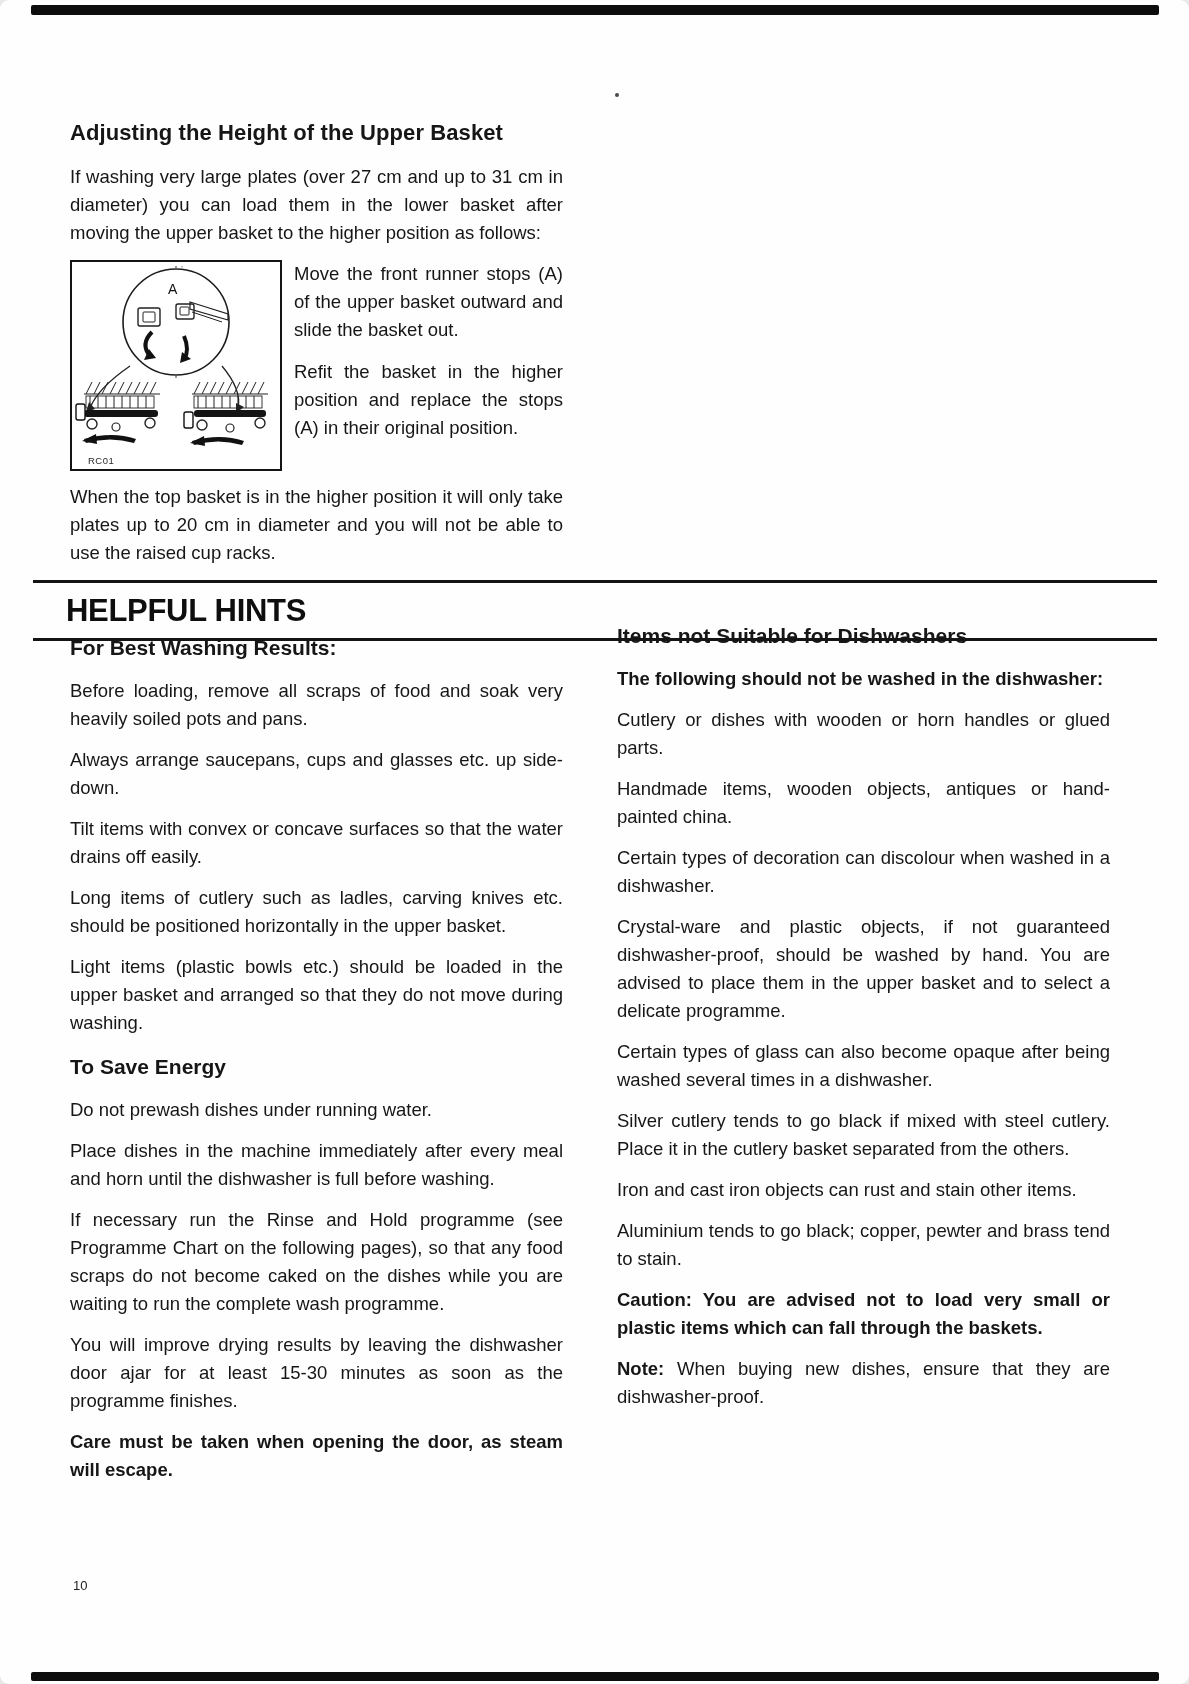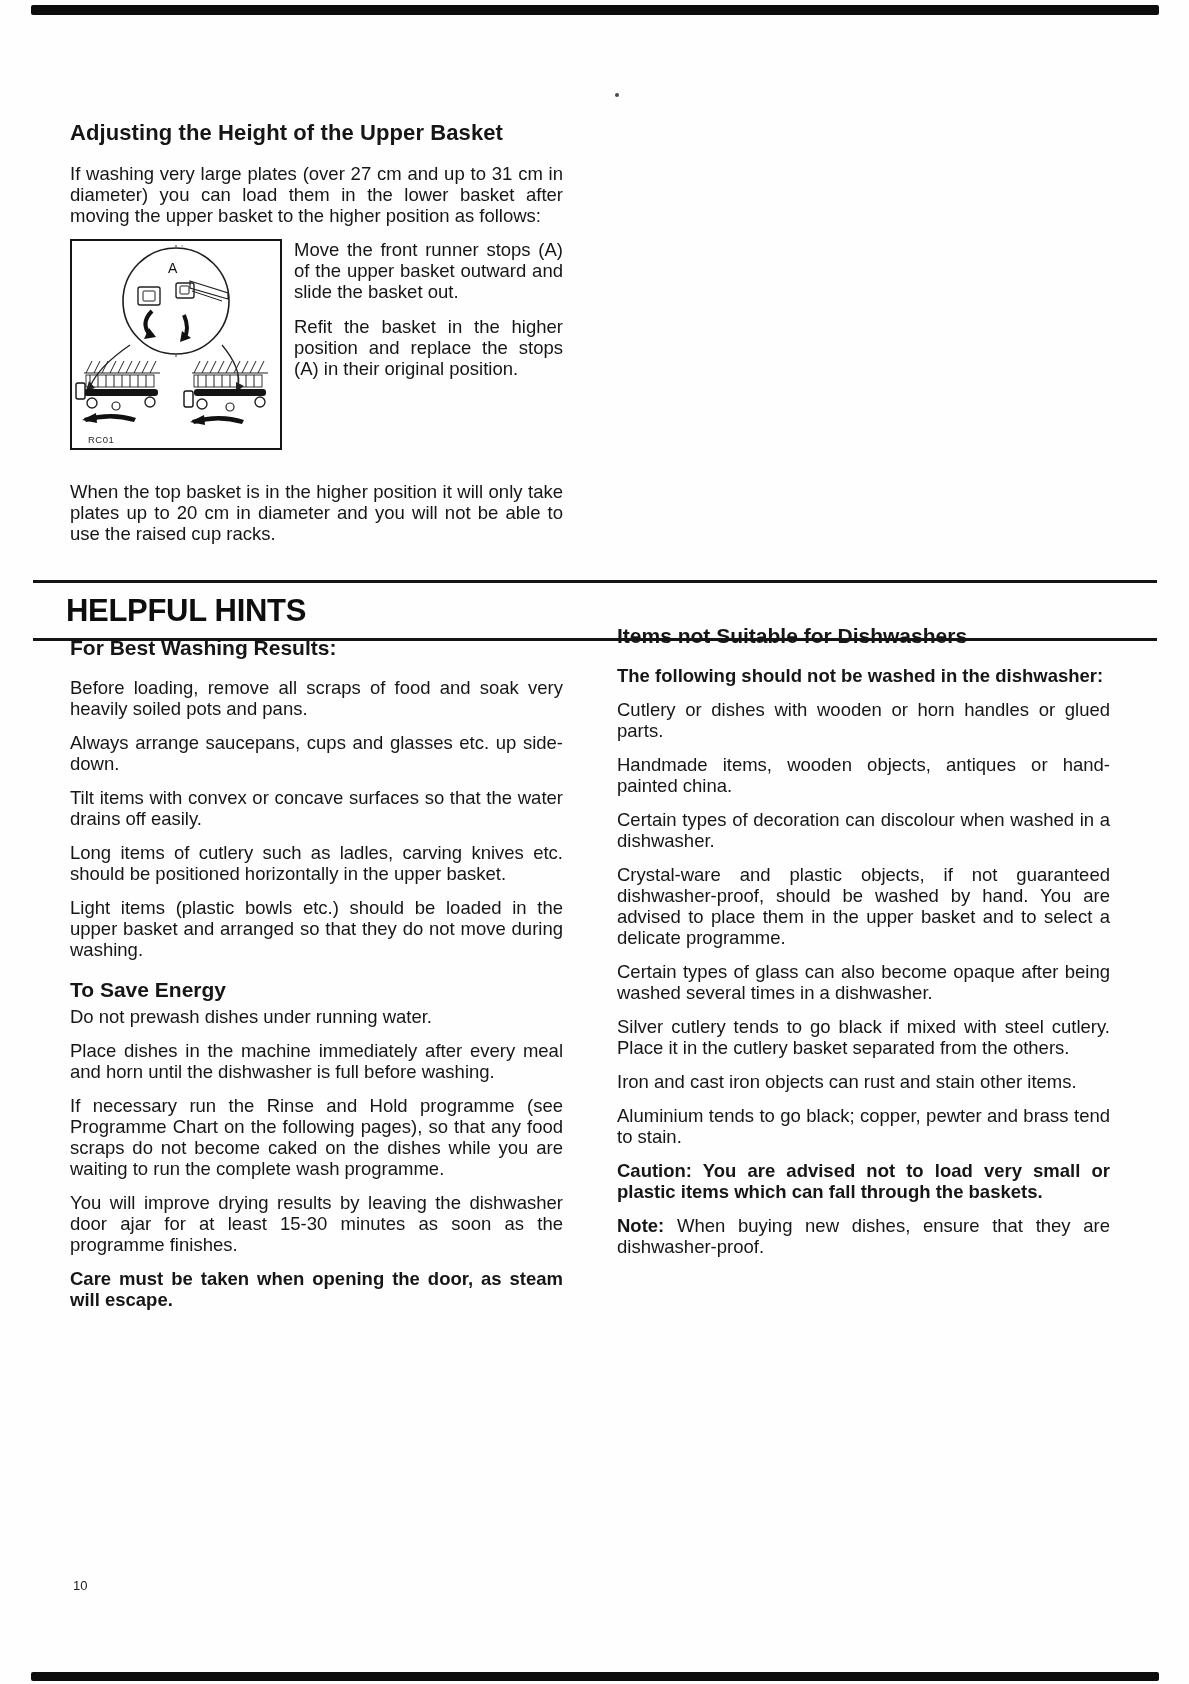--- a/index.html
+++ b/index.html
@@ -5,62 +5,63 @@
   * { margin:0; padding:0; box-sizing:border-box; }
   html,body { background:#e8e8e8; }
   .page {
     position:relative;
     width:1189px; height:1684px;
     background:#fefefe;
     font-family:"Liberation Sans","DejaVu Sans",sans-serif;
     color:#161616;
     overflow:hidden;
     margin:0 auto;
+    border-radius:9px;
   }
   .scan-bar { position:absolute; background:#0d0d0d; border-radius:2px; }
   .scan-bar.top { left:31px; top:5px; width:1128px; height:10px; }
   .scan-bar.bottom { left:31px; top:1672px; width:1128px; height:9px; }
   .stray-dot { position:absolute; left:615px; top:93px; width:4px; height:4px; background:#4a4a4a; border-radius:50%; }
 
   .sec-title { font-size:22px; font-weight:bold; letter-spacing:0.1px; }
-  .body-text, p.doc { font-size:18.5px; line-height:21px; text-align:justify; }
+  .body-text, p.doc { font-size:18.5px; line-height:28px; text-align:justify; }
   p.doc { margin-bottom:13px; }
   p.doc.bold { font-weight:bold; }
   p.doc b { font-weight:bold; }
 
   .upper-basket { position:absolute; left:70px; top:120px; width:493px; }
   .upper-basket .intro { margin-top:17px; }
   .figure-row { margin-top:13px; display:flex; align-items:flex-start; }
   .figure-box {
     width:212px; height:211px; flex:0 0 auto;
     border:2px solid #141414;
     position:relative; background:#fff;
   }
   .figure-caption {
     position:absolute; left:4px; bottom:3px;
     font-size:9.5px; color:#2a2a2a; letter-spacing:0.5px;padding-left:12px;
   }
   .figure-side { margin-left:12px; width:269px; }
   .figure-side p:first-child { margin-bottom:14px; }
-  .upper-basket .closing { margin-top:31px; }
+  .upper-basket .closing { margin-top:12px; }
 
   .rule { position:absolute; left:33px; width:1124px; height:3px; background:#141414; }
   .rule.r1 { top:580px; }
   .rule.r2 { top:638px; }
   .hh-title {
     position:absolute; left:66px; top:593px;
     font-size:31px; font-weight:bold; letter-spacing:-0.3px; color:#0e0e0e;
   }
 
   .columns { position:absolute; left:70px; top:624px; width:1040px; display:flex; }
   .col { width:493px; }
   .col.left { margin-right:54px; }
   .col-heading { font-size:21px; font-weight:bold; margin-bottom:17px; }
   .col.left .col-heading.first { margin-top:12px; }
-  .col-heading.energy { margin-top:18px; margin-bottom:4px; }
+  .col-heading.energy { margin-top:18px; margin-bottom:17px; }
   .lead-bold { font-weight:bold; }
 
   .page-number { position:absolute; left:73px; top:1578px; font-size:13px; color:#222; }
 
   svg text { font-family:"Liberation Sans","DejaVu Sans",sans-serif; }
 </style>
 </head>
 <body>
 
 <div class="page">

